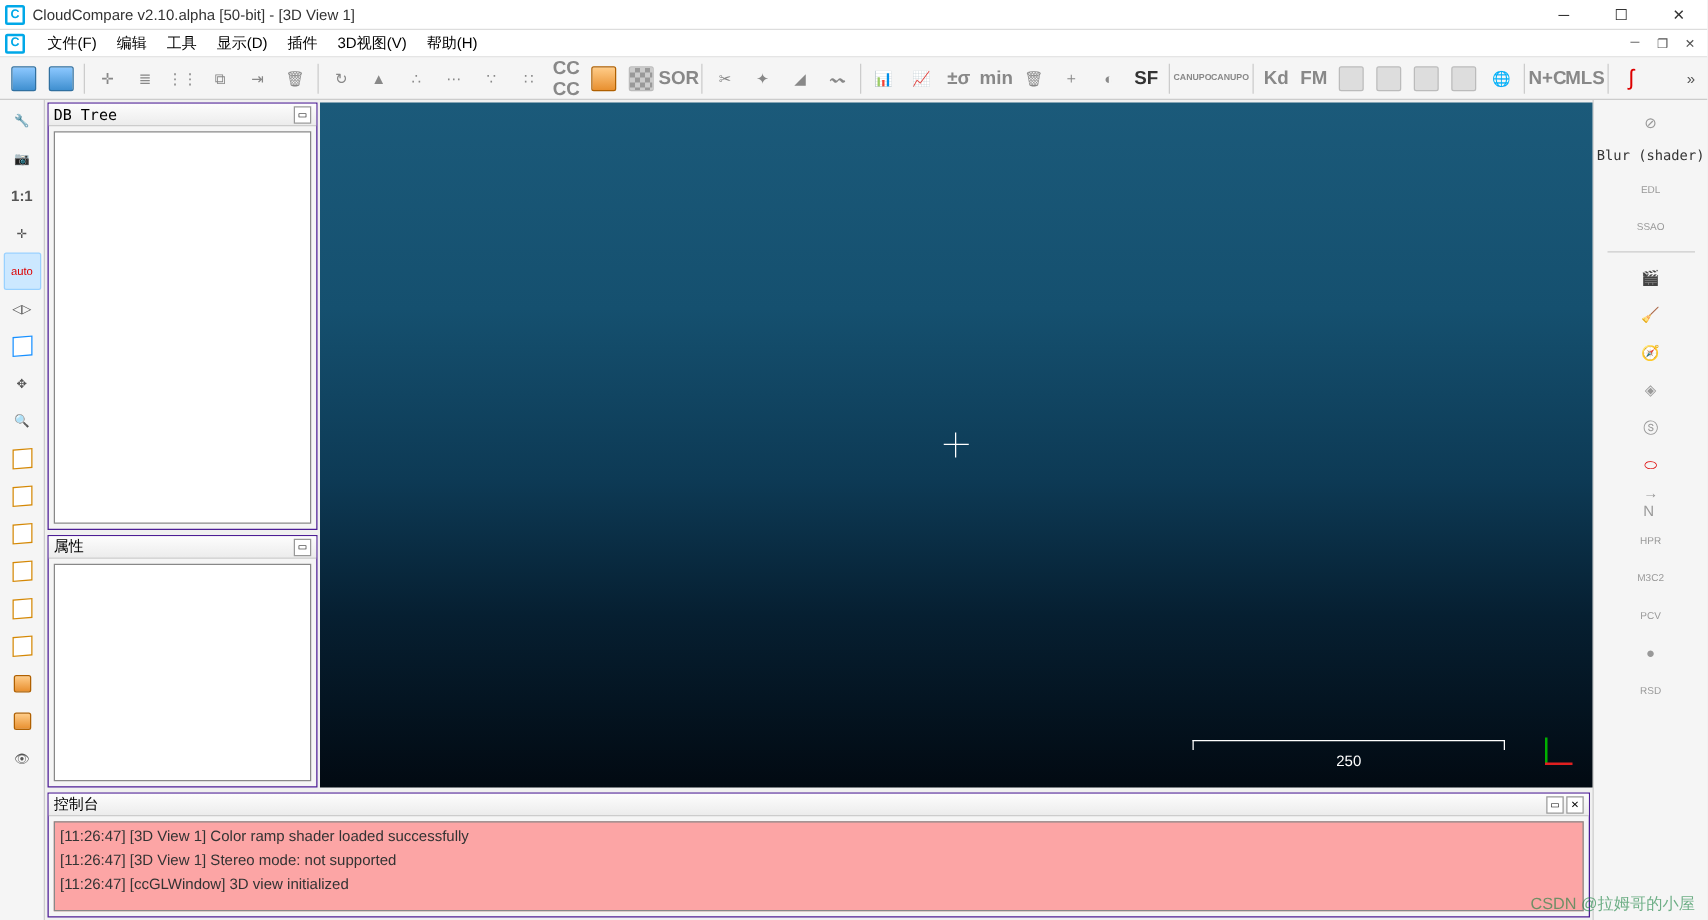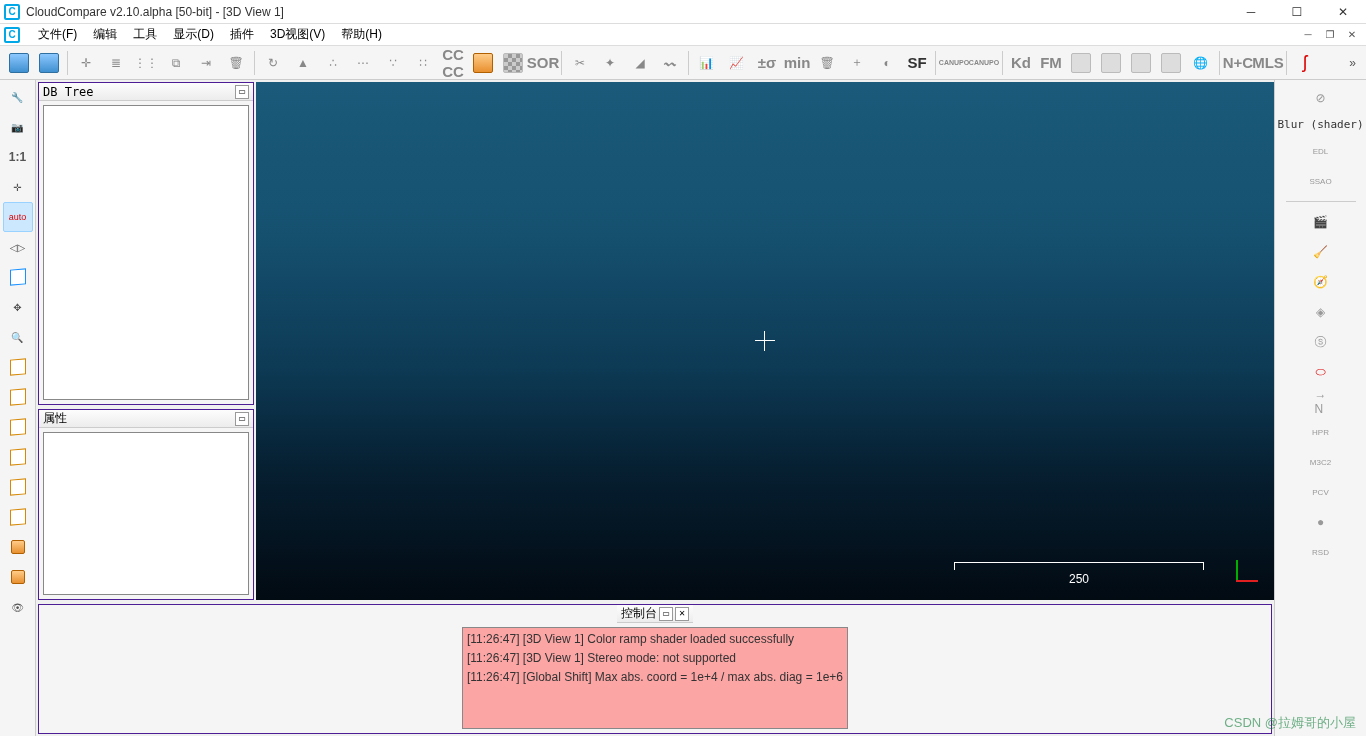--- a/index.html
+++ b/index.html
@@ -61,21 +61,21 @@
 .crosshair::before,.crosshair::after { content:""; position:absolute; background:#fff; }
 .crosshair::before { left:9px; top:0; width:1px; height:20px; }
 .crosshair::after { top:9px; left:0; height:1px; width:20px; }
 .scale-bar { position:absolute; right:70px; bottom:14px; color:#fff; font-size:12px; text-align:center; }
 .scale-bar .bar { width:250px; height:8px; border-left:1px solid #fff; border-right:1px solid #fff; border-top:1px solid #fff; margin-bottom:2px; }
 .trihedron { position:absolute; right:14px; bottom:14px; width:28px; height:28px; }
 .trihedron .axis-z { position:absolute; left:4px; bottom:4px; width:2px; height:22px; background:#00b000; }
 .trihedron .axis-x { position:absolute; left:4px; bottom:4px; width:22px; height:2px; background:#e02020; }
 
 
-.console-panel { height:130px;align-items:center; }
+.console-panel { height:100px; }
 .console-body { flex:1; background:#fca5a5; margin:4px; border:1px solid #888; overflow-y:scroll; padding:2px 4px; font-size:12px; color:#333; }
 .console-body div { line-height:19px; }
 
 .watermark { position:absolute; right:10px; bottom:4px; color:#15803d; font-size:13px; opacity:.6; pointer-events:none; }
 </style>
 </head>
 <body>
 
 <div class="titlebar">
   <div class="app-icon">C</div>
@@ -277,21 +277,21 @@
 
     <div class="panel console-panel">
       <div class="panel-header">
         <span class="ph-title">控制台</span>
         <span class="ph-btn">▭</span>
         <span class="ph-btn">✕</span>
       </div>
       <div class="console-body">
         <div>[11:26:47] [3D View 1] Color ramp shader loaded successfully</div>
         <div>[11:26:47] [3D View 1] Stereo mode: not supported</div>
-        <div>[11:26:47] [Global Shift] Max abs. coord = 1e+4 / max abs. diag = 1e+6</div>
+        <div>[11:26:47] [ccGLWindow] 3D view initialized</div>
       </div>
     </div>
   </div>
 
   <div class="right-toolbar">
     <div class="rt-btn">⊘</div>
     <div class="rt-label">Blur (shader)</div>
     <div class="rt-btn">
         <span style="font-size:8px">EDL</span>
       </div>

